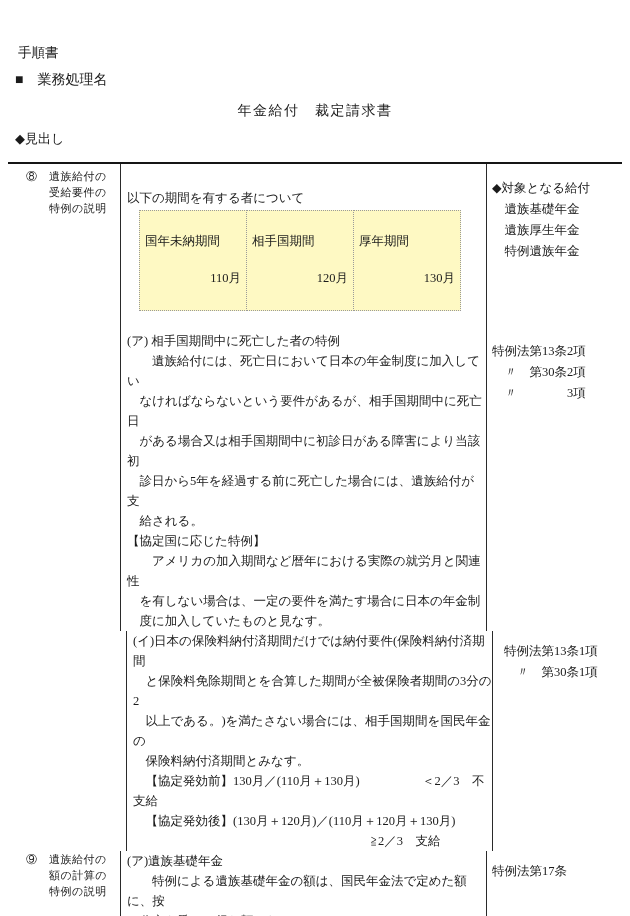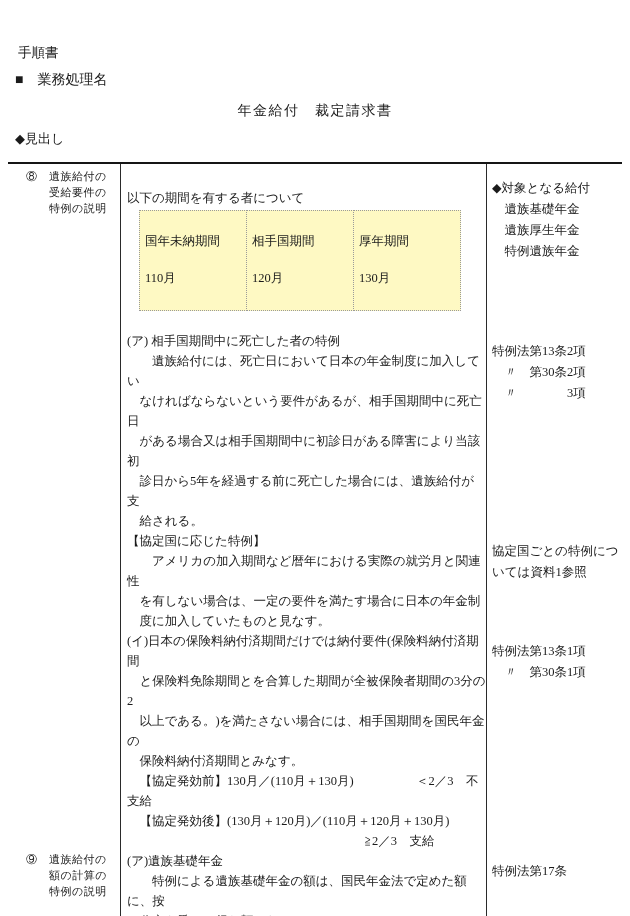--- a/index.html
+++ b/index.html
@@ -29,36 +29,36 @@
   }
   .c2{
     border-left:1px solid #2a2a2a;border-right:1px solid #2a2a2a;
     padding:4px 0 0 6px;font-size:12.5px;line-height:20px;white-space:pre-line;
   }
   .c3{padding:4px 0 0 5px;font-size:12.5px;line-height:21px;white-space:pre-line;margin-top:10px;}
 
   .rA{min-height:90px;}
   .rB{min-height:120px;}
   .rC{min-height:100px;}
-  .rD{min-height:152px;}
+  .rD{min-height:152px;gap:6px;}
   .rE{min-height:61px;}
   .rB .c2,.rC .c2,.rD .c2,.rF .c2{padding-top:0;}
   .rB .c3,.rC .c3,.rD .c3,.rF .c3{padding-top:0;}
   .rE .c1,.rE .c2,.rE .c3{padding-top:0;}
 
   .ptable{
     display:flex;margin:2px 0 0 12px;width:322px;
   }
   .pcell{
     width:101px;border:1px dotted #9a9a9a;padding:2px 5px 3px 5px;
     background:#fef9c3;
   }
   .pcell + .pcell{margin-left:-1px;}
   .pcell .plabel{font-size:12.5px;line-height:17px;white-space:nowrap;}
-  .pcell .pvalue{font-size:12.5px;line-height:17px;text-align:left;}
+  .pcell .pvalue{font-size:12.5px;line-height:17px;text-align:right;}
 </style>
 </head>
 <body>
 
 <div class="doc-label">手順書</div>
 <div class="doc-section">■　業務処理名</div>
 <div class="doc-title">年金給付　裁定請求書</div>
 
 <div class="tbl">
   <div class="thead">
@@ -106,22 +106,20 @@
 　〃　第30条2項
 　〃　　　　3項</div>
     </div>
 
     <div class="trow rC">
       <div class="c1"></div>
       <div class="c2">【協定国に応じた特例】
 　　アメリカの加入期間など暦年における実際の就労月と関連性
 　を有しない場合は、一定の要件を満たす場合に日本の年金制
 　度に加入していたものと見なす。</div>
-      <div class="c3">協定国ごとの特例につ
-いては資料1参照</div>
     </div>
 
     <div class="trow rD">
       <div class="c1"></div>
       <div class="c2">(イ)日本の保険料納付済期間だけでは納付要件(保険料納付済期間
 　と保険料免除期間とを合算した期間が全被保険者期間の3分の2
 　以上である。)を満たさない場合には、相手国期間を国民年金の
 　保険料納付済期間とみなす。
 　【協定発効前】130月／(110月＋130月)　　　　　＜2／3　不支給
 　【協定発効後】(130月＋120月)／(110月＋120月＋130月)

